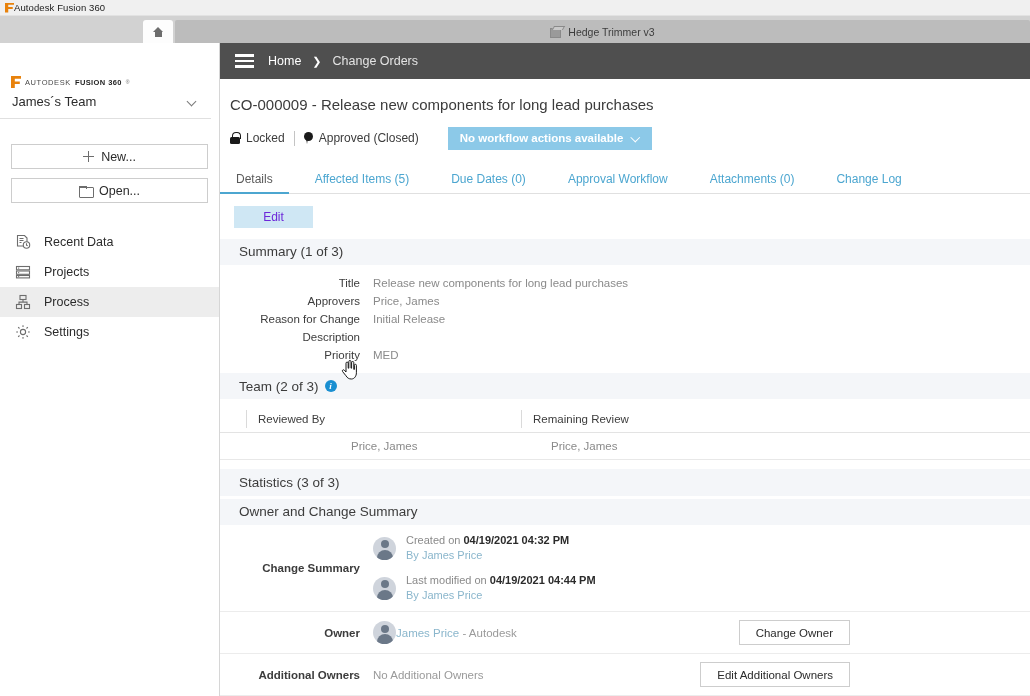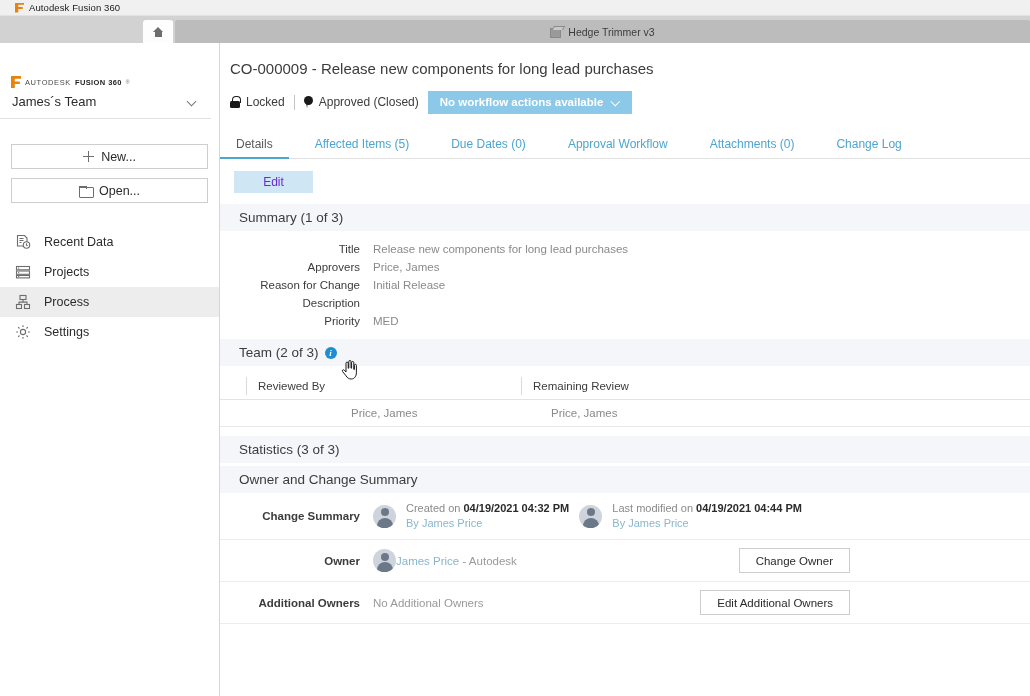--- a/index.html
+++ b/index.html
@@ -7,22 +7,22 @@
   html, body {
     width: 1030px; height: 696px;
     font-family: "Liberation Sans", "DejaVu Sans", sans-serif;
     background: #ffffff;
     overflow: hidden;
   }
 
   
   .titlebar {
     height: 16px; background: #f0f0f0;
-    display: flex; align-items: center; gap: 5px;
-    padding-left: 15px;
+    display: flex; align-items: center; 
+    padding-left: 5px;
     border-bottom: 1px solid #e2e2e2;
   }
   .titlebar-title { font-size: 9.5px; color: #1a1a1a; letter-spacing: 0.1px; }
   .fusion-mark {
     width: 9px; height: 10px; position: relative; flex: none;
   }
   .fusion-mark::before{
     content:""; position:absolute; left:0; top:0; width:9px; height:10px;
     background:#e8820c;
     clip-path: polygon(0 0,100% 0,100% 22%,36% 22%,36% 45%,86% 45%,86% 66%,36% 66%,36% 100%,0 100%);
@@ -181,21 +181,21 @@
   }
   .pin-ico::after {
     content:""; position:absolute; left:2.6px; top:6px;
     border-left: 1.9px solid transparent; border-right: 1.9px solid transparent;
     border-top: 6px solid #1a1a1a;
   }
   .workflow-badge {
     height: 23px; background: #8cc9e8; color: #ffffff;
     font-size: 11.5px; font-weight: bold;
     display: flex; align-items: center; gap: 9px;
-    padding: 0 12px; margin-left: 0; cursor: pointer;
+    padding: 0 12px; margin-left: 20px; cursor: pointer;
   }
   .badge-chev { width:8px; height:8px; position:relative; }
   .badge-chev::before {
     content:""; position:absolute; left:0; top:0px; width:5.5px; height:5.5px;
     border-right: 1.6px solid #fff; border-bottom: 1.6px solid #fff;
     transform: rotate(45deg);
   }
 
   
   .tabs {
@@ -275,21 +275,21 @@
     flex: none; position: relative; overflow: hidden;
   }
   .avatar::before {
     content:""; position:absolute; left: 7.5px; top: 3.5px;
     width: 8px; height: 8px; border-radius: 50%; background: #6b7888;
   }
   .avatar::after {
     content:""; position:absolute; left: 3.5px; top: 13px;
     width: 16px; height: 13px; border-radius: 8px 8px 0 0; background: #6b7888;
   }
-  .summary-lines { display: flex; flex-direction: row; gap: 10px; }
+  .summary-lines { display: flex; flex-direction: column; gap: 10px; }
   .summary-line { display: flex; align-items: center; gap: 10px; }
   .sl-text { font-size: 11px; color: #8a8a8a; line-height: 15px; }
   .sl-text b { color: #2b2b2b; font-weight: bold; }
   .sl-by { color: #8ab6cc; }
   .owner-name { font-size: 11.5px; color: #8ab6cc; }
   .owner-name .org { color: #9a9a9a; }
   .no-add { font-size: 11.5px; color: #9a9a9a; }
   .owner-btn {
     height: 25px; border: 1px solid #cdcdcd; background: #fff;
     font-size: 11.5px; color: #2b2b2b; padding: 0 16px; cursor: pointer;
@@ -393,20 +393,32 @@
           </svg>
         </span>
         <span>Settings</span>
       </div>
 
     </div>
   </div>
 
   <div class="content">
 
+    <div class="topbar">
+      <div class="burger">
+        <span></span>
+          <span></span>
+          <span></span>
+      </div>
+      <div class="crumbs">
+        <span class="crumb">Home</span>
+        <span class="crumb-sep">❯</span>
+        <span class="crumb muted">Change Orders</span>
+      </div>
+    </div>
 
     <div style="padding-left:10px;padding-top:17px;">
       <div style="font-size:15px;color:#3c3c3c;">CO-000009 - Release new components for long lead purchases</div>
     </div>
 
     <div class="status-row" style="margin-left:10px;">
       <span class="status-item">
         <span class="lock-ico"></span>
         <span>Locked</span>
       </span>

